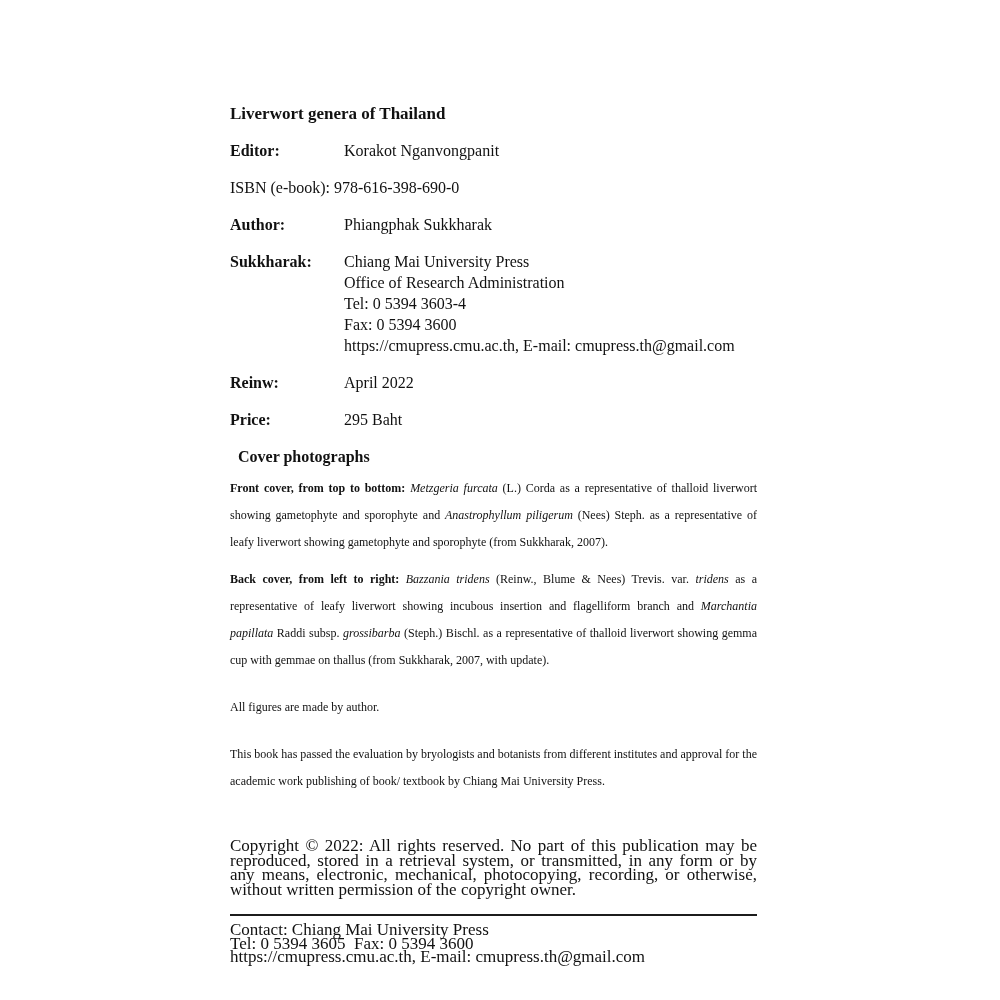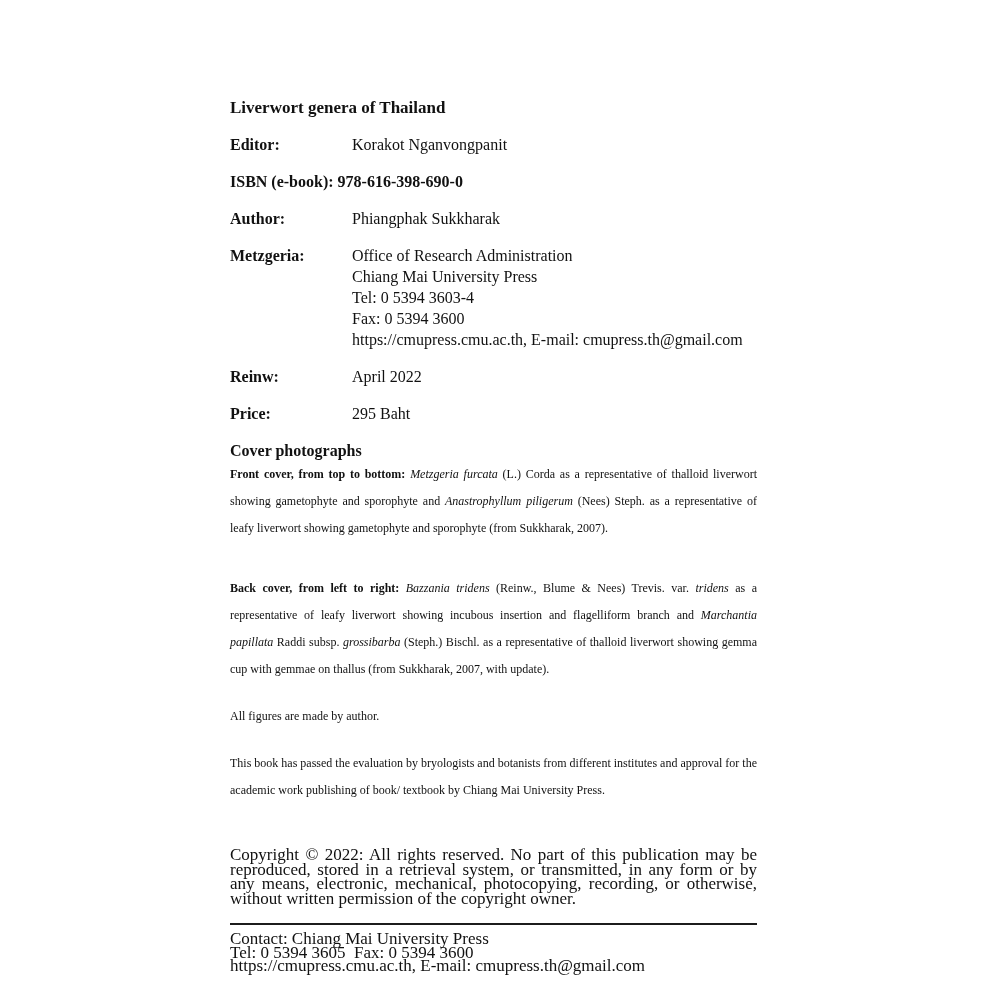--- a/index.html
+++ b/index.html
@@ -8,62 +8,61 @@
     background: #ffffff;
     width: 1000px;
     height: 1000px;
     font-family: "Liberation Serif", serif;
     color: #111111;
     overflow: hidden;
   }
   .page {
     position: absolute;
     left: 230px;
-    top: 97px;
+    top: 103px;
     width: 527px;
   }
   .title {
     font-size: 17px;
     font-weight: bold;
     line-height: 21px;
     margin: 0 0 16px 0;
   }
   .kv-row {
     display: flex;
     align-items: flex-start;
     font-size: 16px;
     line-height: 21px;
     margin: 0 0 16px 0;
-    gap: 8px;
   }
   .kv-label {
     font-weight: bold;
     width: 114px;
     flex: 0 0 114px;
   }
   .kv-value-block div { line-height: 21px; }
   .kv-line {
     font-size: 16px;
-    font-weight: bold;
+    font-weight: normal;
     line-height: 21px;
     margin: 0 0 16px 0;
   }
   .section-heading {
     font-size: 16px;
     font-weight: bold;
     line-height: 21px;
-    margin: 0;
+    margin: 8px;
   }
   .para {
     font-size: 12px;
     line-height: 27px;
     margin: 0;
   }
   .justify { text-align: justify; }
-  .spaced { margin-top: 33px; }
+  .spaced { margin-top: 10px; }
   .spaced-lg { margin-top: 20px; }
   .small {
     font-size: 17px;
     line-height: 14.5px;
   }
   .copyright {
     margin-top: 44px;
     text-align: justify;
   }
   .rule {
@@ -96,24 +95,24 @@
     <span>ISBN (e-book):</span>
     <span>978-616-398-690-0</span>
   </div>
 
   <div class="kv-row">
     <span class="kv-label">Author:</span>
     <span class="kv-value">Phiangphak Sukkharak</span>
   </div>
 
   <div class="kv-row">
-    <span class="kv-label">Metzgeria:</span>
+    <span class="kv-label">Sukkharak:</span>
     <div class="kv-value-block">
+      <div>Chiang Mai University Press</div>
       <div>Office of Research Administration</div>
-      <div>Chiang Mai University Press</div>
       <div>Tel: 0 5394 3603-4</div>
       <div>Fax: 0 5394 3600</div>
       <div>https://cmupress.cmu.ac.th, E-mail: cmupress.th@gmail.com</div>
     </div>
   </div>
 
   <div class="kv-row">
     <span class="kv-label">Reinw:</span>
     <span class="kv-value">April 2022</span>
   </div>

